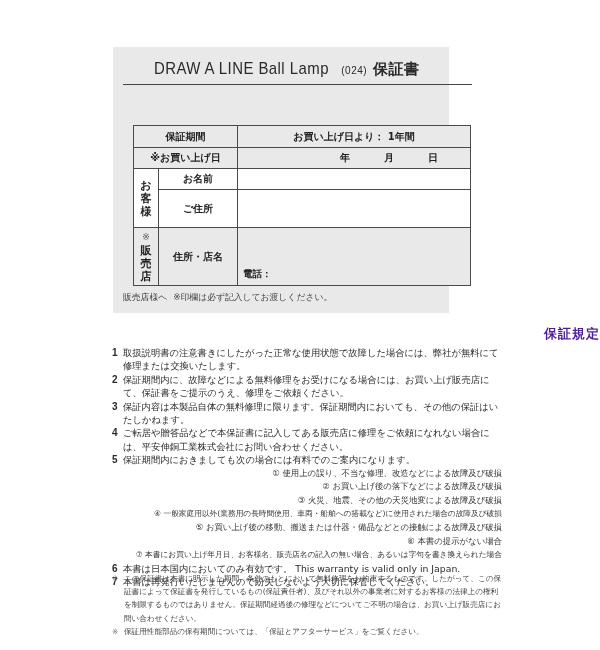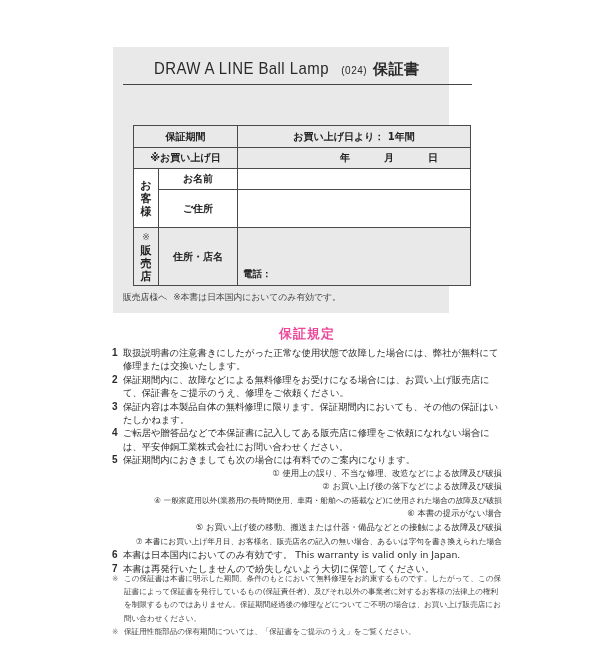--- a/index.html
+++ b/index.html
@@ -111,25 +111,25 @@
       color: #333;
       white-space: nowrap;
     }
     .card-footer .note { color: #444; margin-left: 6px; }
 
     .rules-title {
       position: absolute;
       left: 0;
       right: 0;
       top: 325px;
-      text-align: center;
+      text-align: right;
       font-size: 13px;
       font-weight: bold;
       letter-spacing: 1px;
-      color: #ec4899;
+      color: #4c1d95;
       padding-left: 14px;
     }
     .rules {
       position: absolute;
       left: 112px;
       top: 346px;
       width: 390px;
       font-size: 9.3px;
       line-height: 13.4px;
       color: #2a2a2a;
@@ -209,21 +209,21 @@
       </td>
       <td class="gray label-col">住所・店名</td>
       <td class="gray shop-value">
         <span class="phone-label">電話：</span>
       </td>
     </tr>
   </tbody>
     </table>
 
   <div class="card-footer">
-    <span>販売店様へ</span><span class="note">※本書は日本国内においてのみ有効です。</span>
+    <span>販売店様へ</span><span class="note">※印欄は必ず記入してお渡しください。</span>
   </div>
 </div>
 
 <div class="rules-title">保証規定</div>
 
 <div class="rules">
   <div class="rule">
     <span class="num">1</span>
     <span class="text">取扱説明書の注意書きにしたがった正常な使用状態で故障した場合には、弊社が無料にて修理または交換いたします。</span>
   </div>
@@ -238,36 +238,37 @@
   <div class="rule">
     <span class="num">4</span>
     <span class="text">ご転居や贈答品などで本保証書に記入してある販売店に修理をご依頼になれない場合には、平安伸銅工業株式会社にお問い合わせください。</span>
   </div>
   <div class="rule">
     <span class="num">5</span>
     <span class="text">保証期間内におきましても次の場合には有料でのご案内になります。</span>
   </div>
   <div class="sub">① 使用上の誤り、不当な修理、改造などによる故障及び破損</div>
   <div class="sub">② お買い上げ後の落下などによる故障及び破損</div>
+  <div class="sub">③ 火災、地震、その他の天災地変による故障及び破損</div>
   <div class="sub" style="font-size:7.7px;">④ 一般家庭用以外(業務用の長時間使用、車両・船舶への搭載など)に使用された場合の故障及び破損</div>
+  <div class="sub">⑤ お買い上げ後の移動、搬送または什器・備品などとの接触による故障及び破損</div>
   <div class="sub">⑥ 本書の提示がない場合</div>
-  <div class="sub">⑤ お買い上げ後の移動、搬送または什器・備品などとの接触による故障及び破損</div>
   <div class="sub" style="font-size:7.7px;">⑦ 本書にお買い上げ年月日、お客様名、販売店名の記入の無い場合、あるいは字句を書き換えられた場合</div>
   <div class="rule">
     <span class="num">6</span>
     <span class="text">本書は日本国内においてのみ有効です。 This warranty is valid only in Japan.</span>
   </div>
   <div class="rule">
     <span class="num">7</span>
     <span class="text">本書は再発行いたしませんので紛失しないよう大切に保管してください。</span>
   </div>
 </div>
 
 <div class="notes">
   <div class="note-item">
     <span class="mark">※</span>
     <span class="text">この保証書は本書に明示した期間、条件のもとにおいて無料修理をお約束するものです。したがって、この保証書によって保証書を発行しているもの(保証責任者)、及びそれ以外の事業者に対するお客様の法律上の権利を制限するものではありません。保証期間経過後の修理などについてご不明の場合は、お買い上げ販売店にお問い合わせください。</span>
   </div>
   <div class="note-item">
     <span class="mark">※</span>
-    <span class="text">保証用性能部品の保有期間については、「保証書をご提示のうえ」をご覧ください。</span>
+    <span class="text">保証用性能部品の保有期間については、「保証とアフターサービス」をご覧ください。</span>
   </div>
 </div>
 
 </body></html>

